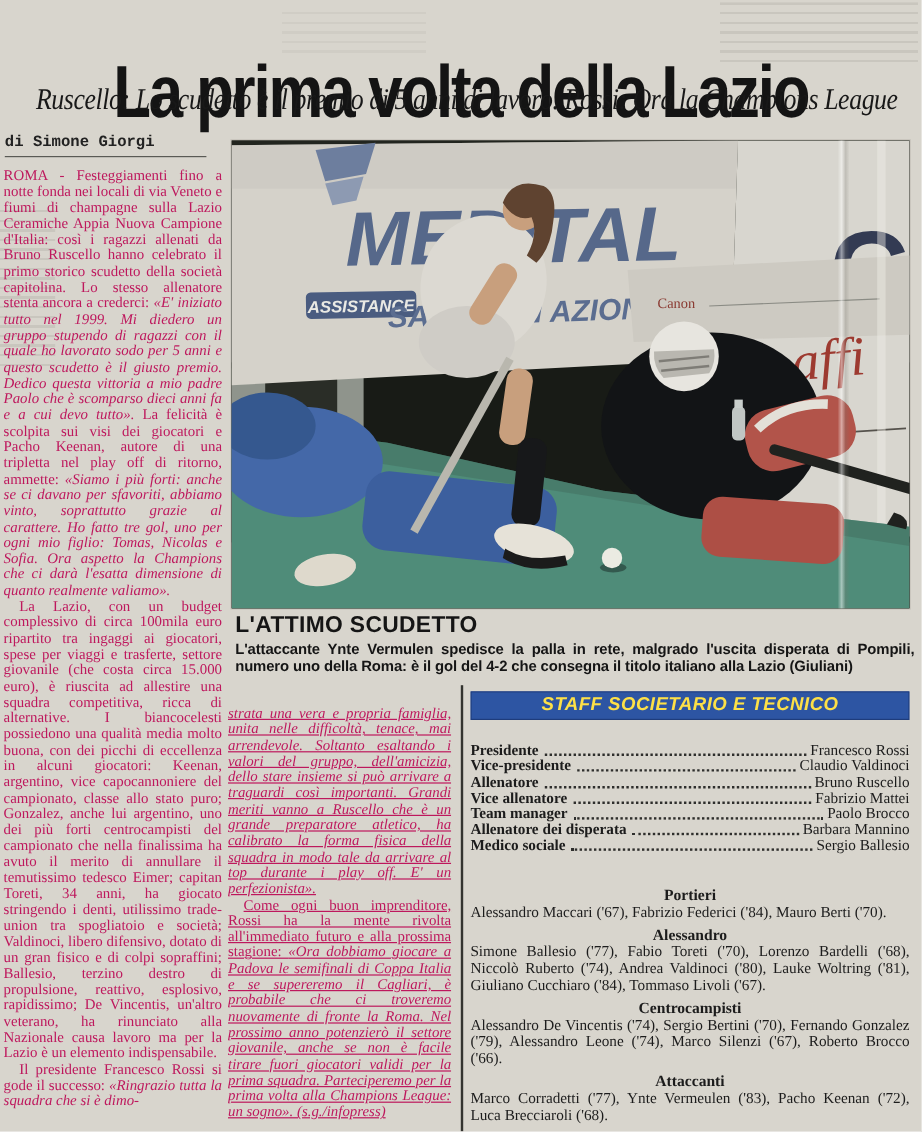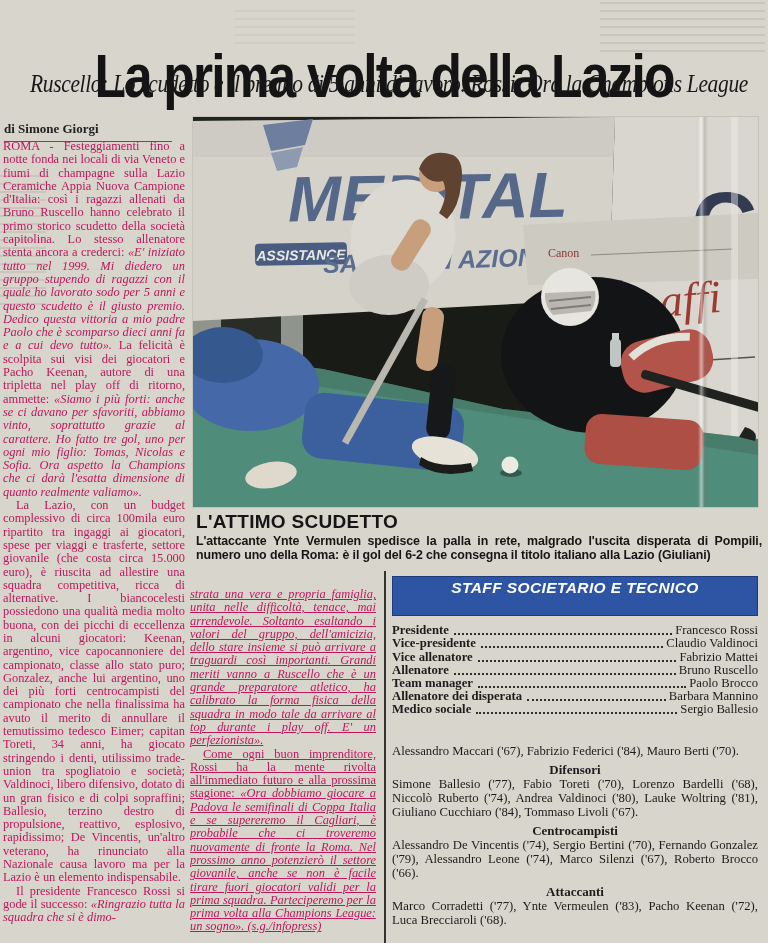--- a/index.html
+++ b/index.html
@@ -8,46 +8,46 @@
   
   .smudge{position:absolute;opacity:.45;filter:blur(.6px);
     background:repeating-linear-gradient(180deg, rgba(130,128,120,.38) 0 2px, rgba(0,0,0,0) 2px 8px);}
   
   .headline{position:absolute;left:0;top:2px;width:768px;text-align:center;
     font-family:"Liberation Sans",sans-serif;font-weight:bold;font-size:56px;
     letter-spacing:-2px;color:#141414;transform:scale(.92,1.1);transform-origin:50% 0;white-space:nowrap;}
   .subhead{position:absolute;left:30px;top:70px;white-space:nowrap;
     font-style:italic;font-size:25px;letter-spacing:-.4px;color:#181818;
     transform:scaleX(.86);transform-origin:0 0;}
-  .byline{position:absolute;left:4px;top:121px;width:168px;
-    font-family:Liberation Serif, serif;font-weight:bold;font-size:13px;
+  .byline{position:absolute;left:4px;top:111px;width:168px;
+    font-family:Liberation Mono, monospace;font-weight:bold;font-size:13px;
     padding-bottom:4px;border-bottom:1.5px solid #5a5a55;color:#222;}
   
   .col{position:absolute;text-align:justify;font-size:12.4px;line-height:13.3px;color:#be185d;overflow:hidden;}
   .col p{margin:0;}
   .col1{left:3px;top:140px;width:182px;height:803px;}
   .col2{left:190px;top:588px;width:186px;height:369px;text-decoration:underline;}
   .ital{font-style:italic;}
   .indent{text-indent:13px;}
   
   .photo{position:absolute;left:193px;top:117px;width:565px;height:390px;background:#23261f;
     box-shadow:0 0 0 1px #c6c3bb;}
   .photo svg{display:block;}
   
   .caption{position:absolute;left:196px;top:511px;width:566px;
     font-family:"Liberation Sans",sans-serif;color:#151515;}
   .caption .ctitle{font-weight:bold;font-size:19px;letter-spacing:.3px;margin-bottom:2px;}
   .caption .ctext{font-weight:bold;font-size:12.4px;line-height:13.6px;text-align:justify;letter-spacing:-.1px;}
   
   .vrule{position:absolute;left:384px;top:571px;width:2px;height:372px;background:#33332f;}
   .boxes{position:absolute;left:392px;top:576px;width:366px;height:367px;overflow:hidden;}
-  .bluebar{height:40px;background:#2d55a3;border:1px solid #1e3c7c;box-sizing:border-box;
-    color:#ffffff;font-family:"Liberation Sans",sans-serif;font-weight:bold;font-style:italic;
+  .bluebar{height:24px;background:#2d55a3;border:1px solid #1e3c7c;box-sizing:border-box;
+    color:#fde047;font-family:"Liberation Sans",sans-serif;font-weight:bold;font-style:italic;
     font-size:15.5px;line-height:21px;text-align:center;letter-spacing:.4px;}
-  .staff-rows{margin-top:9px;}
+  .staff-rows{margin-top:20px;}
   .srow{display:flex;align-items:flex-end;height:13.2px;font-size:12.7px;}
   .srow .role{font-weight:bold;white-space:nowrap;}
   .srow .leader{flex:1;margin:0 3px 3px 5px;border-bottom:2px dotted #2e2e2c;}
   .srow .sname{white-space:nowrap;}
   .organico{margin-top:27px;}
   .group-h{text-align:center;font-weight:bold;font-size:13px;line-height:14px;margin-top:5px;}
   .group-t{font-size:12.7px;line-height:14px;text-align:justify;}
   .fold{position:absolute;background:linear-gradient(90deg,rgba(255,255,255,0),rgba(255,255,255,.5),rgba(120,118,110,.25),rgba(255,255,255,0));}
 </style>
 </head>
@@ -136,21 +136,21 @@
       <rect x="419" y="216" width="7" height="7" fill="#c8cecb"></rect>
 
       <ellipse cx="318" cy="356" rx="11" ry="4" fill="#33594e"></ellipse>
       <circle cx="317" cy="348" r="8.5" fill="#ebebE2"></circle>
     </svg>
   </div>
   <div class="fold" style="left:698px;top:117px;width:10px;height:390px;"></div>
 
   <div class="caption">
     <div class="ctitle">L'ATTIMO SCUDETTO</div>
-    <div class="ctext">L'attaccante Ynte Vermulen spedisce la palla in rete, malgrado l'uscita disperata di Pompili, numero uno della Roma: è il gol del 6-2 che consegna il titolo italiano alla Lazio (Giuliani)</div>
+    <div class="ctext">L'attaccante Ynte Vermulen spedisce la palla in rete, malgrado l'uscita disperata di Pompili, numero uno della Roma: è il gol del 4-2 che consegna il titolo italiano alla Lazio (Giuliani)</div>
   </div>
 
   <div class="col col2">
     <p><span class="ital">strata una vera e propria famiglia, unita nelle difficoltà, tenace, mai arrendevole. Soltanto esaltando i valori del gruppo, dell'amicizia, dello stare insieme si può arrivare a traguardi così importanti. Grandi meriti vanno a Ruscello che è un grande preparatore atletico, ha calibrato la forma fisica della squadra in modo tale da arrivare al top durante i play off. E' un perfezionista».</span></p>
     <p class="indent"><span>Come ogni buon imprenditore, Rossi ha la mente rivolta all'immediato futuro e alla prossima stagione: </span><span class="ital">«Ora dobbiamo giocare a Padova le semifinali di Coppa Italia e se supereremo il Cagliari, è probabile che ci troveremo nuovamente di fronte la Roma. Nel prossimo anno potenzierò il settore giovanile, anche se non è facile tirare fuori giocatori validi per la prima squadra. Parteciperemo per la prima volta alla Champions League: un sogno». (s.g./infopress)</span></p>
   </div>
 
   <div class="vrule"></div>
   <div class="boxes">
 
@@ -160,49 +160,50 @@
           <span class="role">Presidente</span>
           <span class="leader"></span>
           <span class="sname">Francesco Rossi</span>
         </div>
       <div class="srow">
           <span class="role">Vice-presidente</span>
           <span class="leader"></span>
           <span class="sname">Claudio Valdinoci</span>
         </div>
       <div class="srow">
+          <span class="role">Allenatore</span>
+          <span class="leader"></span>
+          <span class="sname">Bruno Ruscello</span>
+        </div>
+      <div class="srow">
           <span class="role">Vice allenatore</span>
           <span class="leader"></span>
           <span class="sname">Fabrizio Mattei</span>
         </div>
       <div class="srow">
-          <span class="role">Allenatore</span>
-          <span class="leader"></span>
-          <span class="sname">Bruno Ruscello</span>
-        </div>
-      <div class="srow">
           <span class="role">Team manager</span>
           <span class="leader"></span>
           <span class="sname">Paolo Brocco</span>
         </div>
       <div class="srow">
           <span class="role">Allenatore dei disperata</span>
           <span class="leader"></span>
           <span class="sname">Barbara Mannino</span>
         </div>
       <div class="srow">
           <span class="role">Medico sociale</span>
           <span class="leader"></span>
           <span class="sname">Sergio Ballesio</span>
         </div>
     </div>
 
     <div class="organico">
+      <div class="group-h">Portieri</div>
       <div class="group-t">Alessandro Maccari ('67), Fabrizio Federici ('84), Mauro Berti ('70).</div>
-      <div class="group-h">Difensori</div>
+      <div class="group-h">Alessandro</div>
       <div class="group-t">Simone Ballesio ('77), Fabio Toreti ('70), Lorenzo Bardelli ('68), Niccolò Ruberto ('74), Andrea Valdinoci ('80), Lauke Woltring ('81), Giuliano Cucchiaro ('84), Tommaso Livoli ('67).</div>
       <div class="group-h">Centrocampisti</div>
       <div class="group-t">Alessandro De Vincentis ('74), Sergio Bertini ('70), Fernando Gonzalez ('79), Alessandro Leone ('74), Marco Silenzi ('67), Roberto Brocco ('66).</div>
       <div class="group-h">Attaccanti</div>
       <div class="group-t">Marco Corradetti ('77), Ynte Vermeulen ('83), Pacho Keenan ('72), Luca Brecciaroli ('68).</div>
     </div>
   </div>
 
 </div>
 

